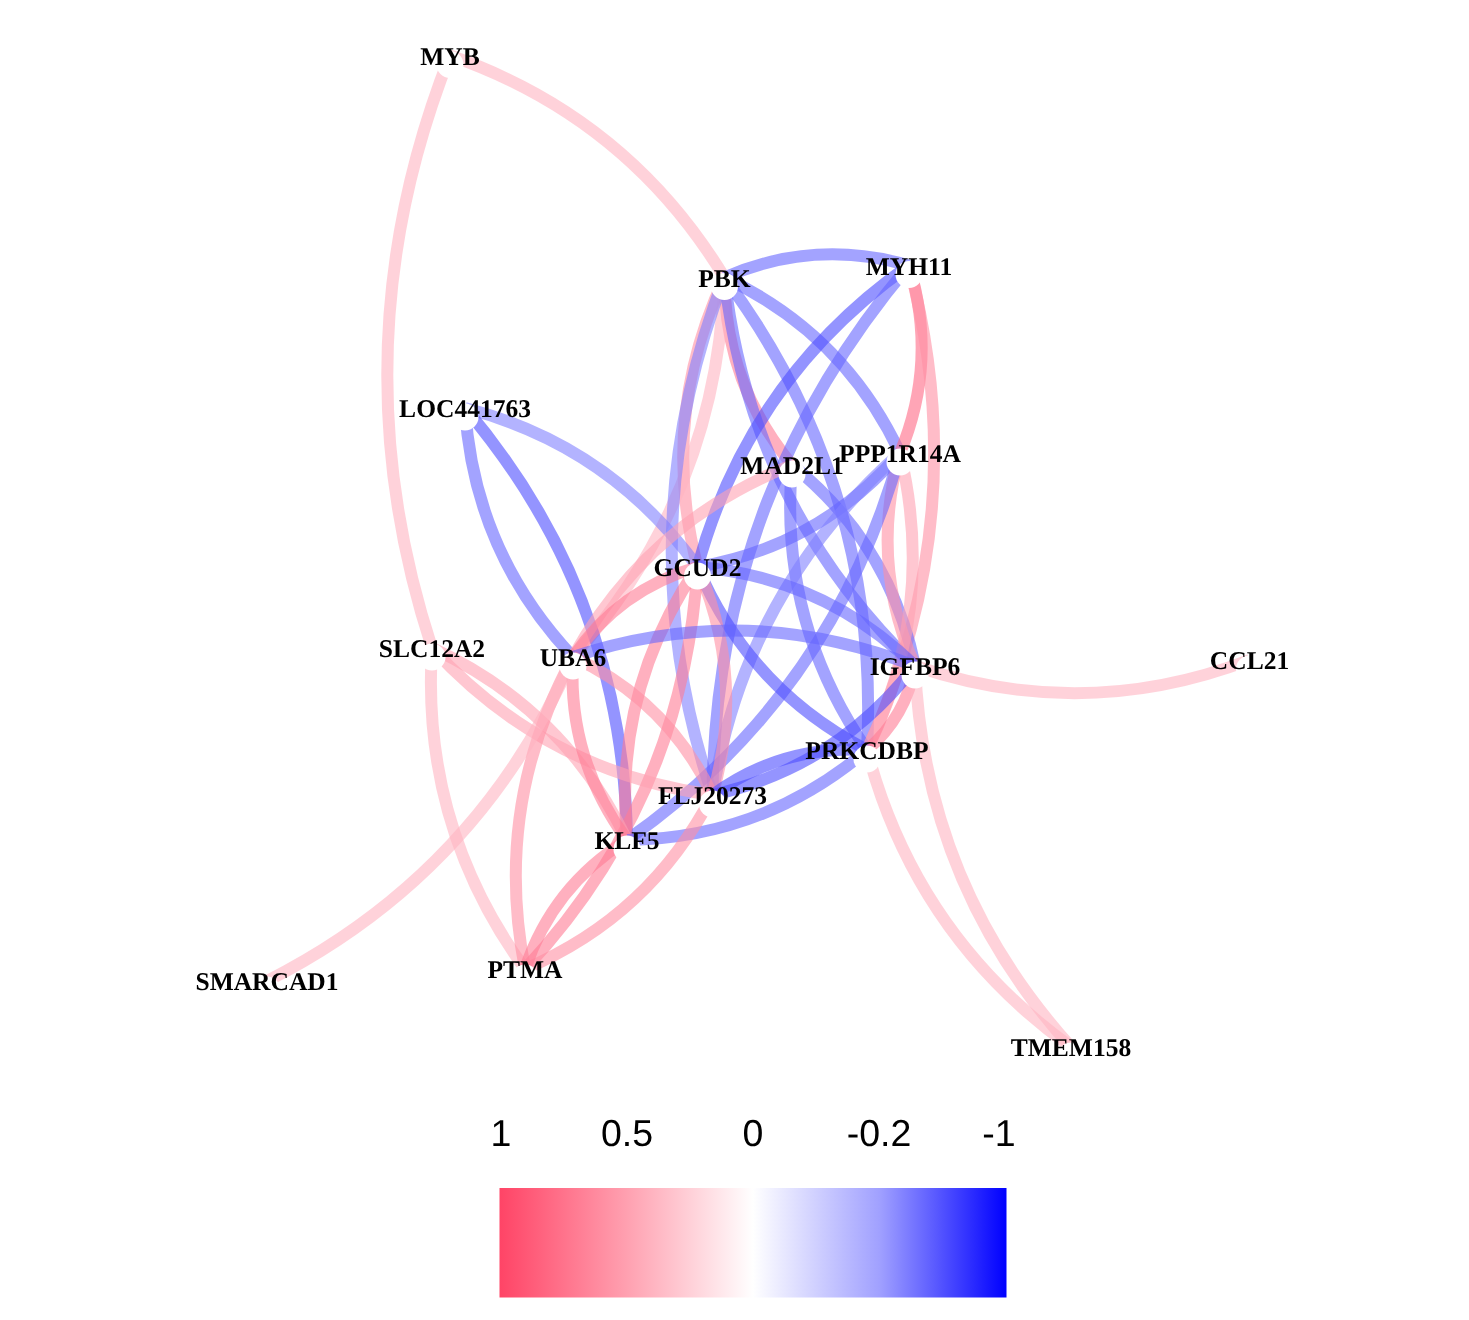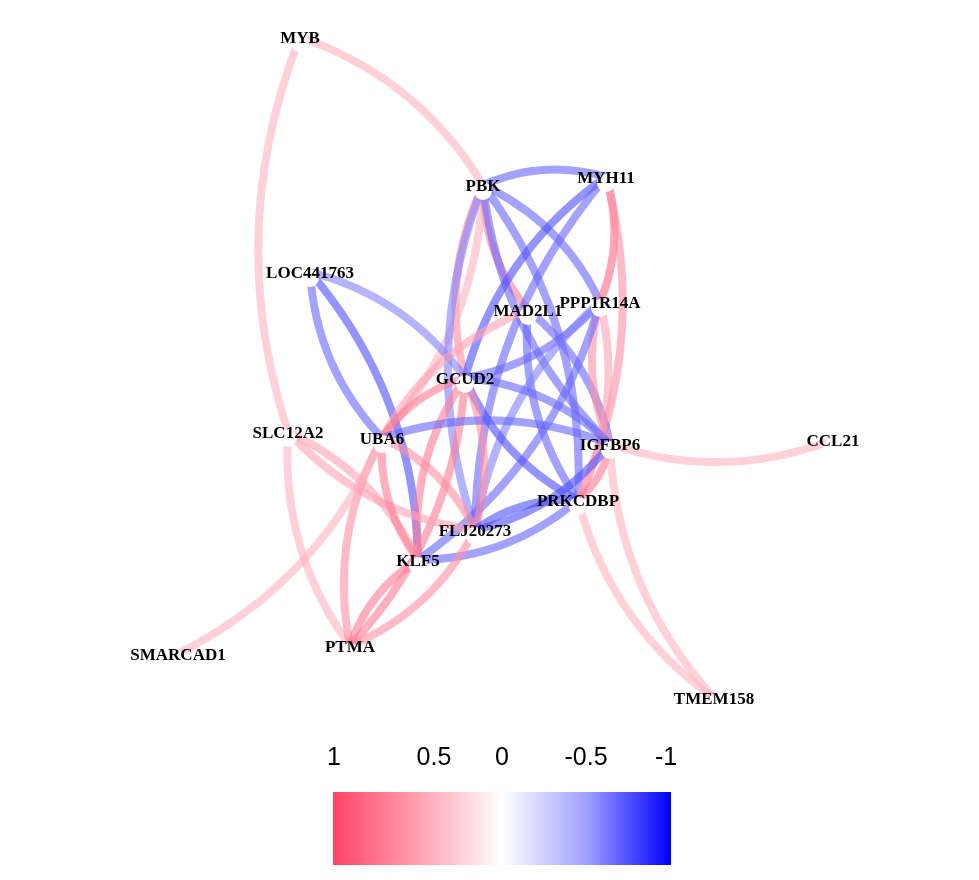--- a/index.html
+++ b/index.html
@@ -133,18 +133,18 @@
       </g>
       <g>
         <circle cx="714" cy="704" r="9" class="node-dot"></circle>
         <text x="714" y="704" text-anchor="middle" class="node-label">TMEM158</text>
       </g>
     </g>
 </svg>
 
 <div id="legend">
   <span class="legend-tick" style="left:334px">1</span>
-  <span class="legend-tick" style="left:434px">0.5</span>
+  <span class="legend-tick" style="left:418px">0.5</span>
   <span class="legend-tick" style="left:502px">0</span>
-  <span class="legend-tick" style="left:586px">-0.5</span>
+  <span class="legend-tick" style="left:586px">-0.2</span>
   <span class="legend-tick" style="left:666px">-1</span>
   <div id="legend-bar"></div>
 </div>
 
 </body></html>

